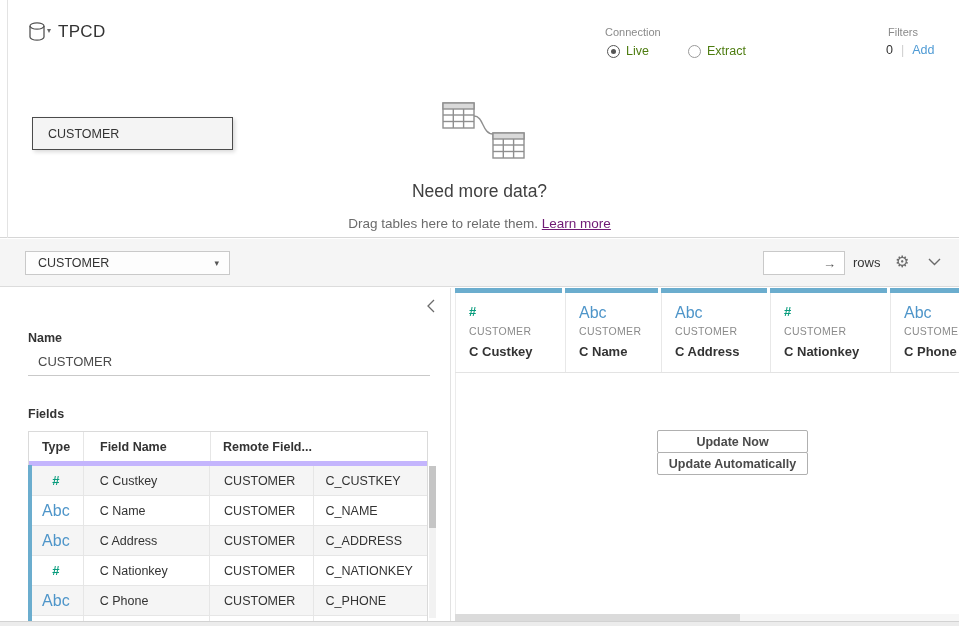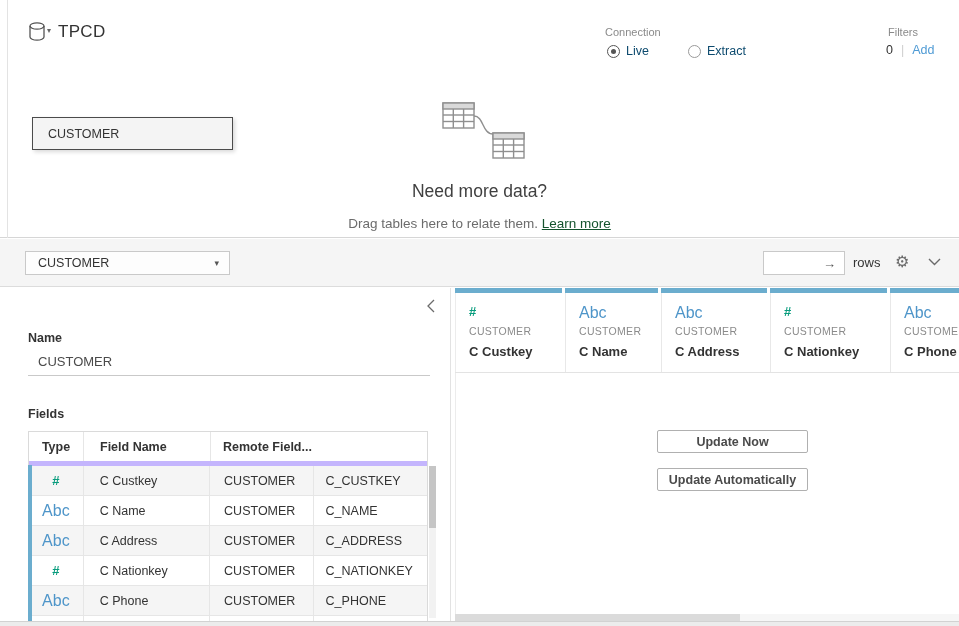--- a/index.html
+++ b/index.html
@@ -14,34 +14,34 @@
   .canvas-left-line { position:absolute; left:7px; top:0; width:1px; height:238px; background:#e3e3e3; }
   .db-icon { position:absolute; left:28px; top:20px; width:22px; height:24px; }
   .db-caret { position:absolute; left:47px; top:26px; font-size:8px; color:#666; }
   .ds-title { position:absolute; left:58px; top:22px; font-size:17px; color:#333; letter-spacing:.3px; }
   .conn-label { position:absolute; left:605px; top:26px; font-size:11px; color:#8a8a8a; }
   .radio-row { position:absolute; top:44px; display:flex; align-items:center; gap:6px; }
   .radio-live { left:607px; } .radio-extract { left:688px; }
   .radio { width:13px; height:13px; border-radius:50%; border:1px solid #9a9a9a; background:#fff; position:relative; }
   .radio.selected { border-color:#555; }
   .radio.selected::after { content:""; position:absolute; left:3px; top:3px; width:5px; height:5px; border-radius:50%; background:#555; }
-  .radio-label { font-size:12.5px; color:#0c4a6e; }
+  .radio-label { font-size:12.5px; color:#4d7c0f; }
   .filters-label { position:absolute; left:888px; top:26px; font-size:11px; color:#8a8a8a; }
   .filters-row { position:absolute; left:886px; top:43px; display:flex; align-items:center; gap:8px; font-size:12.5px; }
   .filters-sep { color:#cfcfcf; }
   .filters-add { color:#4f9bd5; cursor:pointer; }
   .table-chip {
     position:absolute; left:32px; top:117px; width:201px; height:33px;
     background:#f4f4f4; border:1px solid #4b4b4b; box-shadow:2px 2px 4px rgba(0,0,0,.15);
     display:flex; align-items:center; padding-left:15px; font-size:12.5px; color:#333;
   }
   .illus { position:absolute; left:440px; top:99px; }
   .empty-title { position:absolute; left:0; top:181px; width:959px; text-align:center; font-size:17.5px; color:#404040; }
   .empty-hint { position:absolute; left:0; top:216px; width:959px; text-align:center; font-size:13.5px; color:#6c6c6c; }
-  .empty-hint a { color:#14532d; text-decoration:underline; }
+  .empty-hint a { color:#701a75; text-decoration:underline; }
   
   .toolbar { position:absolute; left:0; top:239px; width:959px; height:48px; background:#f5f5f5; border-bottom:1px solid #dcdcdc; }
   .tbl-select {
     position:absolute; left:25px; top:12px; width:205px; height:24px;
     background:#fdfdfd; border:1px solid #c9c9c9; display:flex; align-items:center;
     padding:0 10px 0 12px; font-size:12.5px; color:#333; cursor:pointer;
   }
   .tbl-select .caret { margin-left:auto; font-size:9px; color:#555; }
   .rows-box {
     position:absolute; left:763px; top:12px; width:82px; height:24px;
@@ -88,21 +88,21 @@
   .gc-table { margin-top:5px; font-size:10.5px; color:#8a8a8a; letter-spacing:.3px; }
   .gc-field { margin-top:7px; font-size:13px; font-weight:bold; color:#333; }
   .gcol-sep { position:absolute; top:5px; width:1px; height:79px; background:#e8e8e8; }
   .grid-head-border { position:absolute; left:3px; top:84px; width:504px; height:1px; background:#e3e3e3; }
   .upd-btn {
     position:absolute; left:205px; width:151px; height:23px;
     background:#fff; border:1px solid #b0b0b0; border-radius:2px;
     font-family:"Liberation Sans", sans-serif; font-size:12.5px; font-weight:bold; color:#4a4a4a;
     display:flex; align-items:center; justify-content:center; cursor:pointer;
   }
-  .upd-now { top:142px; } .upd-auto { top:180px; }
+  .upd-now { top:142px; } .upd-auto { top:164px; }
   .grid-hscroll { position:absolute; left:3px; top:326px; width:504px; height:7px; background:#f6f6f6; }
   .grid-hthumb { position:absolute; left:0; top:0; width:285px; height:7px; background:#dbdbdb; }
   
   .bottom-strip { position:absolute; left:0; top:621px; width:959px; height:5px; background:#ececec; border-top:1px solid #d2d2d2; }
   svg { display:block; }
 </style>
 </head>
 <body>
 
 <div class="app">

